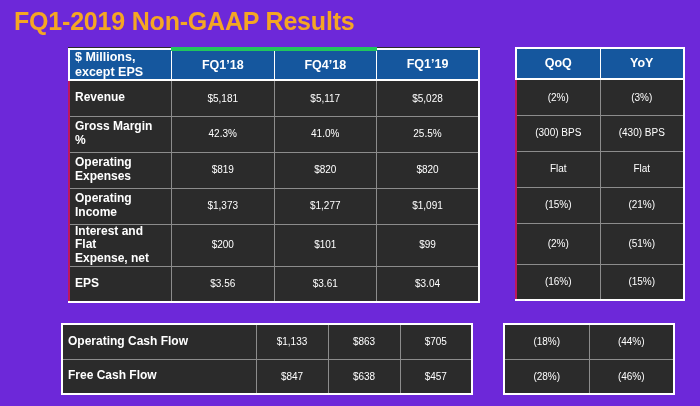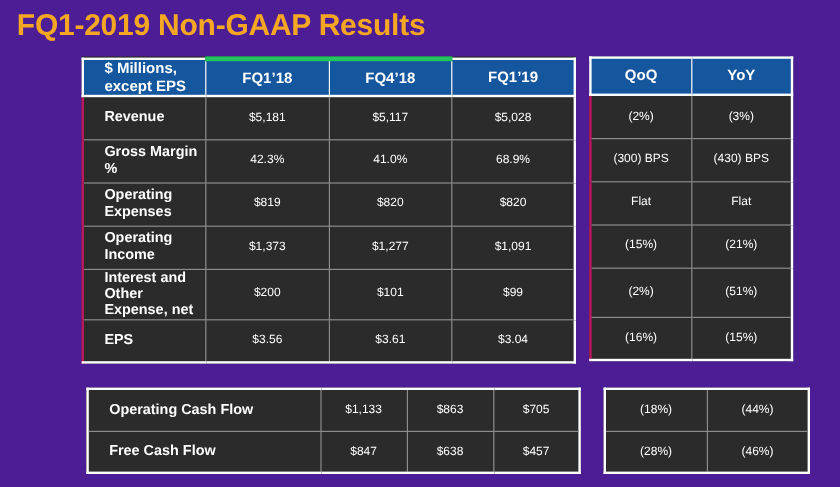--- a/index.html
+++ b/index.html
@@ -2,21 +2,21 @@
 <html><head>
 <meta charset="utf-8">
 <style>
   * { box-sizing: border-box; margin: 0; padding: 0; }
   html, body {
     width: 700px; height: 406px;
     background: #000000;
     font-family: "Liberation Sans", sans-serif;
     overflow: hidden;
   }
-  .slide { position: relative; width: 700px; height: 406px; background: #4c1d95; }
+  .slide { position: relative; width: 700px; height: 406px; background: #6d28d9; }
 
   .title {
     position: absolute;
     left: 14px; top: 7px;
     font-size: 25px;
     font-weight: bold;
     color: #F5A623;
     letter-spacing: -0.2px;
     white-space: nowrap;
   }
@@ -41,33 +41,33 @@
   .tbl th {
     background: #15579E;
     font-weight: bold;
     font-size: 12.5px;
     border: 1px solid #ffffff;
     border-bottom: 2px solid #ffffff;
   }
   .tbl td.label, .tbl th.label {
     text-align: left;
     font-weight: bold;
-    padding-left: 17px;
+    padding-left: 5px;
   }
   .tbl td.label { font-size: 12px; }
 
   
   .tbl tr:first-child th:first-child { border-left: 2px solid #ffffff; border-top: 2px solid #ffffff; }
   .tbl tr:first-child th:last-child { border-right: 2px solid #ffffff; border-top: 2px solid #ffffff; }
   .tbl tr:first-child th { border-top: 4px solid #22c55e; }
 
   
   #main-table   { left: 68px;  top: 47px;  width: 412px; }
-  #delta-table  { left: 491px; top: 47px;  width: 170px; }
-  #cash-table   { left: 72px;  top: 323px; width: 412px; }
+  #delta-table  { left: 515px; top: 47px;  width: 170px; }
+  #cash-table   { left: 61px;  top: 323px; width: 412px; }
   #cash-delta-table { left: 503px; top: 323px; width: 170px; }
 
   
   .noheader tr:first-child td { border-top: 2px solid #ffffff; }
   .noheader tr:last-child td { border-bottom: 2px solid #ffffff; }
   .noheader tr td:first-child { border-left: 2px solid #ffffff; }
   .noheader tr td:last-child { border-right: 2px solid #ffffff; margin-top: 28px; }
 
   .hdr-tbl tr:last-child td { border-bottom: 2px solid #ffffff; }
   .hdr-tbl tr td:first-child { border-left: 2px solid #be185d; }
@@ -97,37 +97,37 @@
     <tr class="r-main" style="height: 36px;">
       <td class="label">Revenue</td>
       <td class="num">$5,181</td>
       <td class="num">$5,117</td>
       <td class="num">$5,028</td>
     </tr>
     <tr class="r-main" style="height: 36px;">
       <td class="label">Gross Margin %</td>
       <td class="num">42.3%</td>
       <td class="num">41.0%</td>
-      <td class="num">68.9%</td>
+      <td class="num">25.5%</td>
     </tr>
     <tr class="r-main" style="height: 36px;">
       <td class="label">Operating Expenses</td>
       <td class="num">$819</td>
       <td class="num">$820</td>
       <td class="num">$820</td>
     </tr>
     <tr class="r-main" style="height: 36px;">
       <td class="label">Operating Income</td>
       <td class="num">$1,373</td>
       <td class="num">$1,277</td>
       <td class="num">$1,091</td>
     </tr>
     <tr class="r-main" style="height: 41px;">
       <td class="label two-line">
-        <span>Interest and Other</span><br>
+        <span>Interest and Flat</span><br>
         <span>Expense, net</span>
       </td>
       <td class="num">$200</td>
       <td class="num">$101</td>
       <td class="num">$99</td>
     </tr>
     <tr class="r-main" style="height: 36px;">
       <td class="label">EPS</td>
       <td class="num">$3.56</td>
       <td class="num">$3.61</td>

